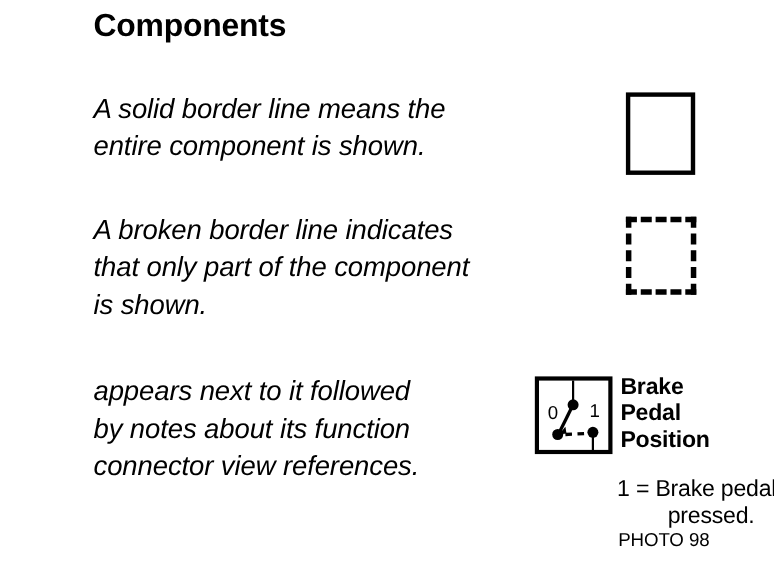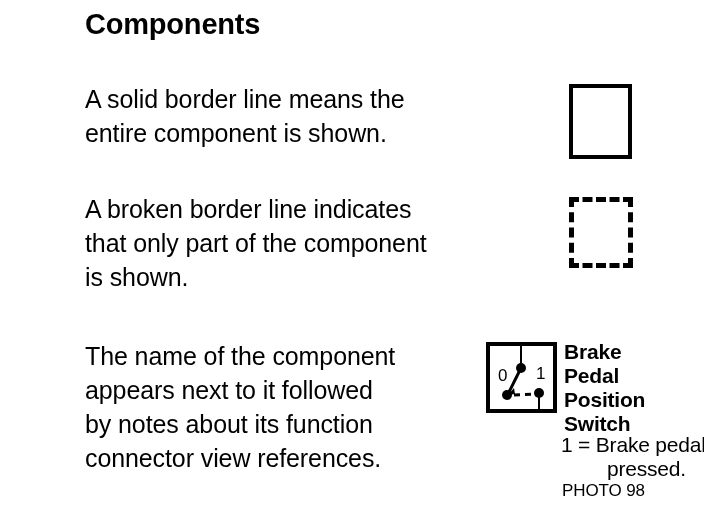--- a/index.html
+++ b/index.html
@@ -37,21 +37,21 @@
 
   
   .para {
     position: absolute;
     left: 37px;
     font-size: 25px;
     line-height: 34px;
     font-weight: normal;
     letter-spacing: -0.1px;
   }
-  .para span { display: block; white-space: nowrap; }
+  .para span { display: block; white-space: nowrap; font-style: italic; }
 
   #para-1 { top: 82px; }
   #para-2 { top: 192px; }
   #para-3 { top: 339px; }
 
   
   .solid-box {
     position: absolute;
     left: 521px;
     top: 84px;
@@ -128,21 +128,20 @@
     <span>entire component is shown.</span>
   </div>
 
   <div class="para" id="para-2">
     <span>A broken border line indicates</span>
     <span>that only part of the component</span>
     <span>is shown.</span>
   </div>
 
   <div class="para" id="para-3">
-    <span>The name of the component</span>
     <span>appears next to it followed</span>
     <span>by notes about its function</span>
     <span>connector view references.</span>
   </div>
 
   <div class="solid-box"></div>
 
   <div class="dashed-box"></div>
 
   <div class="switch-wrap">
@@ -168,21 +167,20 @@
 
       <text x="12" y="39" font-family="Liberation Sans, sans-serif" font-size="17" fill="#000000">0</text>
       <text x="50" y="37" font-family="Liberation Sans, sans-serif" font-size="17" fill="#000000">1</text>
     </svg>
   </div>
 
   <div class="note-name">
     <span>Brake</span>
     <span>Pedal</span>
     <span>Position</span>
-    <span>Switch</span>
   </div>
 
   <div class="note-func">
     <span class="line-1">1 = Brake pedal</span>
     <span class="line-2">pressed.</span>
   </div>
 
   <div class="photo-ref">PHOTO 98</div>
 
 </div>

